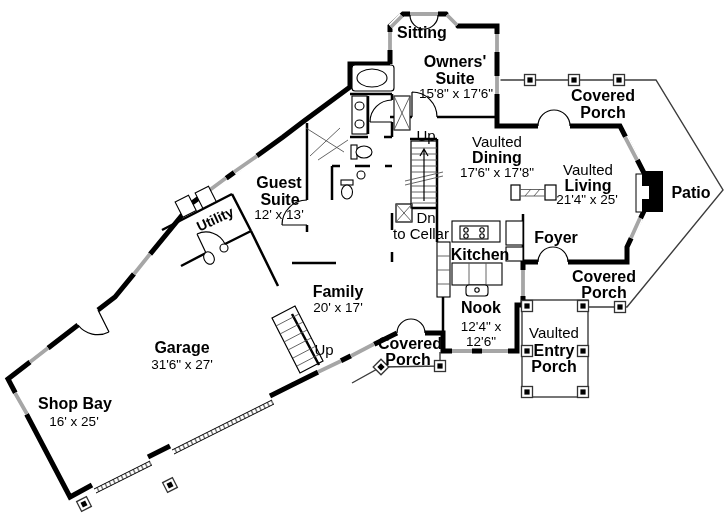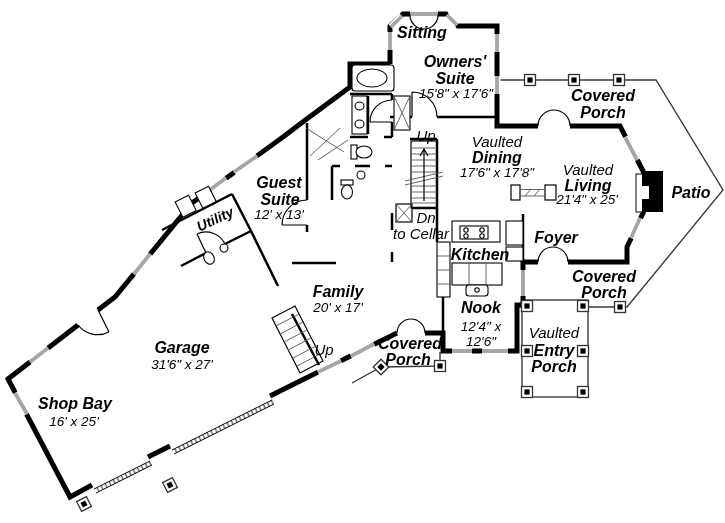--- a/index.html
+++ b/index.html
@@ -1,16 +1,16 @@
 <!DOCTYPE html>
 <html><head>
 <meta charset="utf-8">
 <style>
   html,body{margin:0;padding:0;background:#fff;}
-  #plan-wrap{position:relative;width:725px;height:523px;background:#fff;overflow:hidden;font-style:italic;}
+  #plan-wrap{position:relative;width:725px;height:523px;background:#fff;overflow:hidden;}
   svg{display:block;}
   .we{stroke:#000;stroke-width:5;fill:none;stroke-linejoin:miter;}
   .wi{stroke:#000;stroke-width:2.5;fill:none;}
   .thin{stroke:#000;stroke-width:1.2;fill:none;}
   .hair{stroke:#555;stroke-width:0.9;fill:none;}
   .winu{stroke:#fff;stroke-width:7;fill:none;}
   .win{stroke:#a6a6a6;stroke-width:3.8;fill:none;}
   .porch{stroke:#3c3c3c;stroke-width:1.4;fill:none;}
   .arc{stroke:#000;stroke-width:1.2;fill:none;}
   .fix{stroke:#000;stroke-width:1.1;fill:#fff;}

